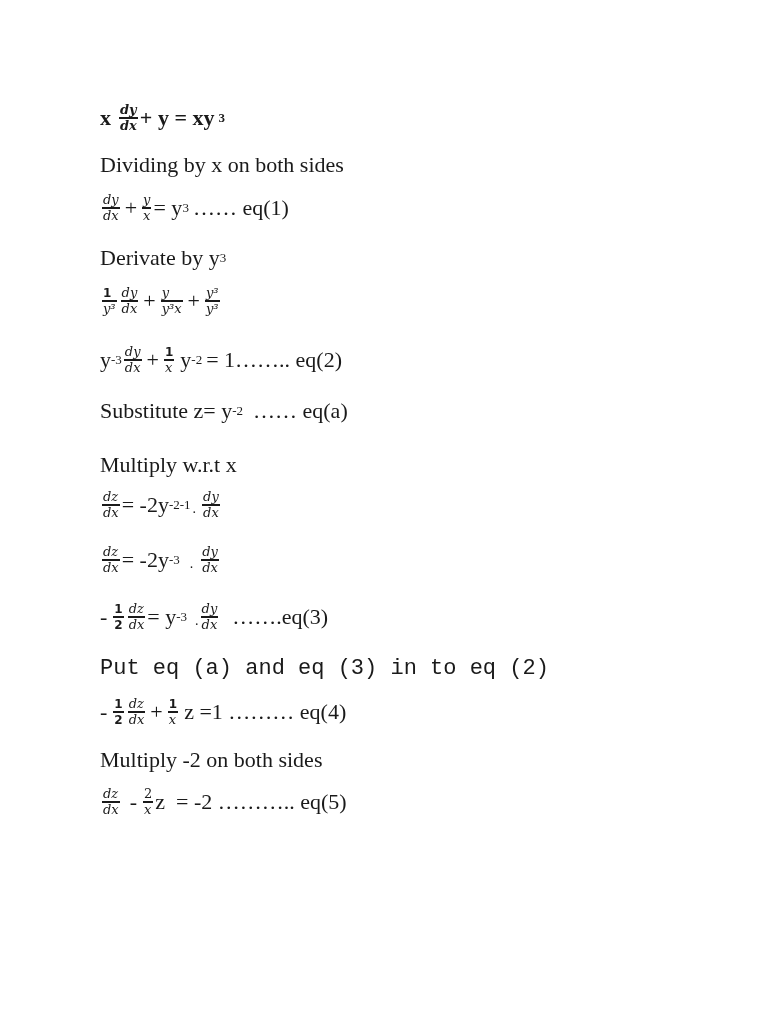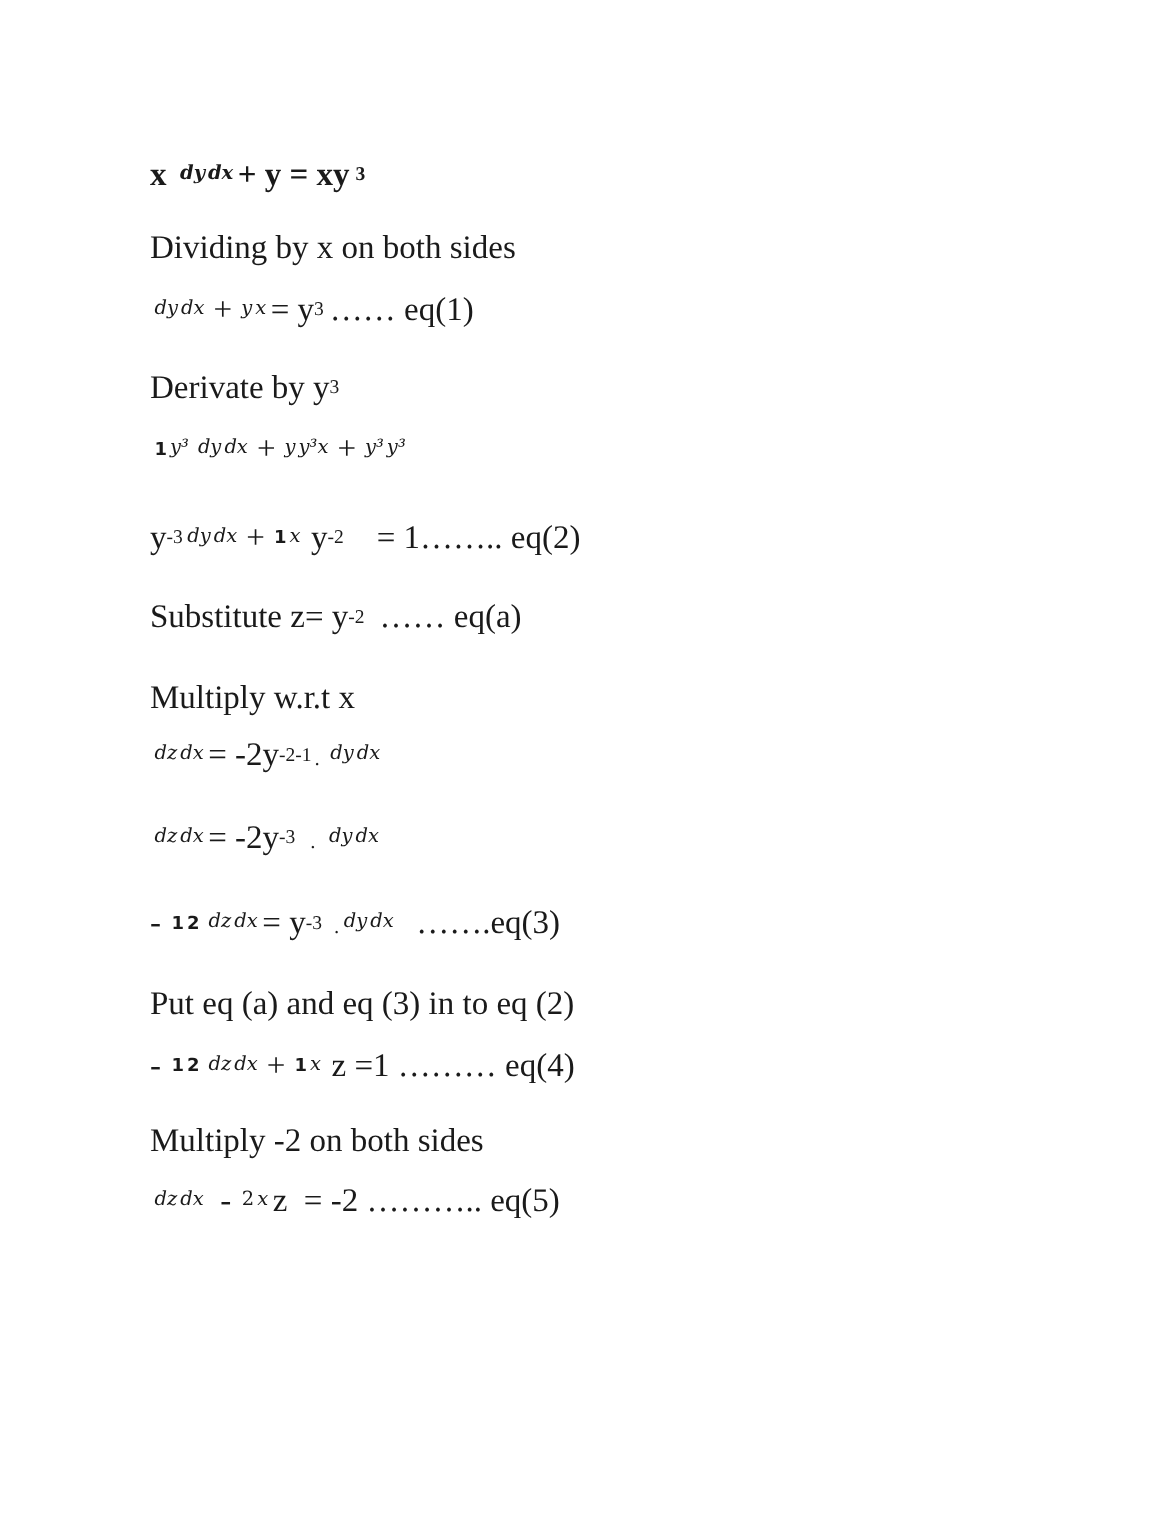--- a/index.html
+++ b/index.html
@@ -4,21 +4,21 @@
   <style>
     html, body { margin: 0; padding: 0; }
     body {
       width: 768px; height: 1024px; background: #ffffff; position: relative;
       font-family: "Liberation Serif", "DejaVu Serif", serif; color: #1a1a1a;
       overflow: hidden;
     }
     .line { position: absolute; left: 100px; white-space: nowrap; display: flex; align-items: center; }
     .txt { font-size: 22px; }
     .bold { font-weight: bold; }
-    .frac { display: inline-flex; flex-direction: row; align-items: flex-start; vertical-align: middle; margin: 0 2px; }
+    .frac { display: inline-flex; flex-direction: column; align-items: flex-start; vertical-align: middle; margin: 0 2px; }
     .frac .num, .frac .den {
       font-family: "DejaVu Serif", serif; font-style: italic; font-size: 13px; line-height: 14px; padding: 0 1px;
     }
     .frac .bar { height: 2px; background: #1a1a1a; align-self: stretch; }
     .frac.b .num, .frac.b .den { font-weight: bold; }
     .frac .num.up { font-style: normal; font-weight: bold; font-family: "DejaVu Sans", sans-serif; font-size: 12px; }
     sup { font-size: 13px; vertical-align: super; line-height: 0; }
     .sp { display: inline-block; width: 6px; }
     .op { font-size: 22px; margin: 0 3px; }
   </style>
@@ -99,21 +99,21 @@
       <span class="den">dx</span>
     </span>
     <span class="op">+</span>
     <span class="frac">
       <span class="num up">1</span>
       <span class="bar"></span>
       <span class="den">x</span>
     </span>
     <span class="txt" style="margin-left:4px;">y</span>
     <sup>-2</sup>
-    <span class="txt" style="margin-left:22px;">= 1…….. eq(2)</span>
+    <span class="txt" style="margin-left:4px;">= 1…….. eq(2)</span>
   </div>
 
   <div class="line" style="top:398px;">
     <span class="txt">Substitute z= y</span>
     <sup>-2</sup>
     <span class="txt" style="margin-left:10px;">…… eq(a)</span>
   </div>
 
   <div class="line" style="top:452px;">
     <span class="txt">Multiply w.r.t x</span>
@@ -167,21 +167,21 @@
     <sup>-3</sup>
     <span class="txt" style="font-size:14px; margin:8px 0 0 8px;">.</span>
     <span class="frac">
       <span class="num">dy</span>
       <span class="bar"></span>
       <span class="den">dx</span>
     </span>
     <span class="txt" style="margin-left:12px;">…….eq(3)</span>
   </div>
 
-  <div class="line" style="top:656px;">
+  <div class="line" style="top:656px;font-family:Liberation Mono, monospace;">
     <span class="txt">Put eq (a) and eq (3) in to eq (2)</span>
   </div>
 
   <div class="line" style="top:697px;">
     <span class="txt" style="margin-right:4px;">-</span>
     <span class="frac b">
       <span class="num up">1</span>
       <span class="bar"></span>
       <span class="den" style="font-style:normal;font-family:'DejaVu Sans',sans-serif;font-size:12px;">2</span>
     </span>

